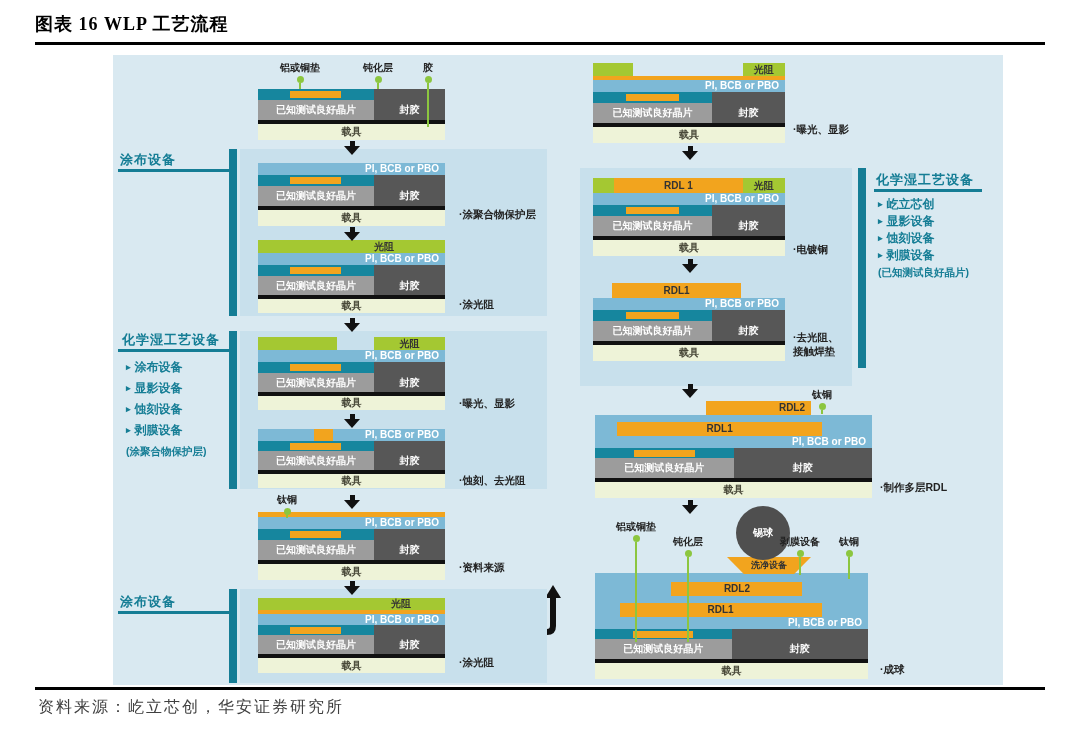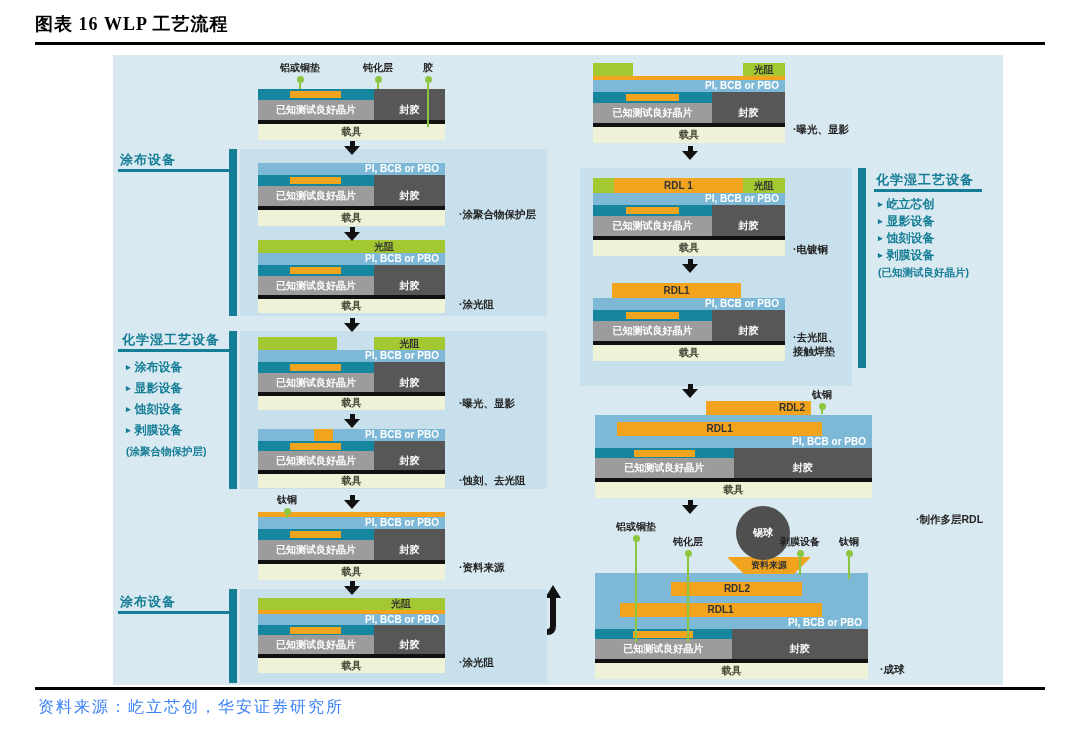--- a/index.html
+++ b/index.html
@@ -2,21 +2,21 @@
 <html><head>
 <meta charset="utf-8">
 <style>
   *{margin:0;padding:0;box-sizing:border-box}
   html,body{width:1080px;height:737px;background:#fff;font-family:"Liberation Sans",sans-serif}
   #canvas{position:absolute;inset:0;width:1080px;height:737px;overflow:hidden;background:#fff}
   .title{position:absolute;left:35px;top:12px;font-size:18px;font-weight:bold;color:#000;
          font-family:"Liberation Serif",serif;letter-spacing:1px}
   .rule{position:absolute;left:35px;width:1010px;height:3px;background:#000}
   .figure-bg{position:absolute;left:113px;top:55px;width:890px;height:630px;background:#d9e9f1}
-  .source{position:absolute;left:38px;top:697px;font-size:16px;color:#3b82f6;
+  .source{position:absolute;left:38px;top:697px;font-size:16px;color:#404040;
           font-family:"Liberation Serif",serif;letter-spacing:2px}
   .panel{position:absolute;background:#c8e0ec}
   .step{position:absolute}
   .strip{display:flex;width:100%}
   .seg{position:relative;height:100%;display:flex;align-items:center;justify-content:center;
        font-size:10px;font-weight:bold;white-space:nowrap;line-height:1}
   .seg.al-r{justify-content:flex-end;padding-right:6px}
   .pad{position:absolute;left:28%;top:2px;width:44%;height:7px;background:#f2a41e}
   .callout{position:absolute;transform:translateX(-50%);text-align:center;font-size:10px;
            font-weight:bold;color:#222;line-height:12px;white-space:nowrap}
@@ -483,42 +483,42 @@
       </div>
       <div class="strip" style="height: 4px;">
         <div class="seg" style="width: 100%; background: rgb(17, 17, 17);"></div>
       </div>
       <div class="strip" style="height: 16px;">
         <div class="seg" style="width: 100%; background: rgb(238, 243, 216);">
           <span style="color: rgb(74, 74, 58);">载具</span>
         </div>
       </div>
     </div>
-    <div class="bpad" style="left: 727px; top: 557px; width: 84px; height: 17px;">资料来源</div>
+    <div class="bpad" style="left: 727px; top: 557px; width: 84px; height: 17px;">洗净设备</div>
     <div class="ball" style="left: 736px; top: 506px; width: 54px; height: 54px;">锡球</div>
     <div class="callout" style="left: 300px; top: 62px;"><span>铝或铜垫</span><div class="dot"></div><div class="stem" style="height: 6px;"></div></div>
     <div class="callout" style="left: 378px; top: 62px;"><span>钝化层</span><div class="dot"></div><div class="stem" style="height: 6px;"></div></div>
     <div class="callout" style="left: 428px; top: 62px;"><span>胶</span><div class="dot"></div><div class="stem" style="height: 44px;"></div></div>
     <div class="callout" style="left: 287px; top: 494px;"><span>钛铜</span><div class="dot"></div><div class="stem" style="height: 3px;"></div></div>
     <div class="callout" style="left: 822px; top: 389px;"><span>钛铜</span><div class="dot"></div><div class="stem" style="height: 4px;"></div></div>
     <div class="callout" style="left: 636px; top: 521px;"><span>铝或铜垫</span><div class="dot"></div><div class="stem" style="height: 100px;"></div></div>
     <div class="callout" style="left: 688px; top: 536px;"><span>钝化层</span><div class="dot"></div><div class="stem" style="height: 85px;"></div></div>
     <div class="callout" style="left: 800px; top: 536px;"><span>剥膜设备</span><div class="dot"></div><div class="stem" style="height: 18px;"></div></div>
     <div class="callout" style="left: 849px; top: 536px;"><span>钛铜</span><div class="dot"></div><div class="stem" style="height: 22px;"></div></div>
     <div class="ann" style="left: 459px; top: 207px;">·涂聚合物保护层</div>
     <div class="ann" style="left: 459px; top: 297px;">·涂光阻</div>
     <div class="ann" style="left: 459px; top: 396px;">·曝光、显影</div>
     <div class="ann" style="left: 459px; top: 473px;">·蚀刻、去光阻</div>
     <div class="ann" style="left: 459px; top: 560px;">·资料来源</div>
     <div class="ann" style="left: 459px; top: 655px;">·涂光阻</div>
     <div class="ann" style="left: 793px; top: 122px;">·曝光、显影</div>
     <div class="ann" style="left: 793px; top: 242px;">·电镀铜</div>
     <div class="ann" style="left: 793px; top: 330px;">·去光阻、
 接触焊垫</div>
-    <div class="ann" style="left: 916px; top: 480px; margin-top: 32px;">·制作多层RDL</div>
+    <div class="ann" style="left: 880px; top: 480px;">·制作多层RDL</div>
     <div class="ann" style="left: 880px; top: 662px;">·成球</div>
     <div class="darr" style="left: 344px; top: 141px;">
       <div class="st"></div>
       <div class="hd"></div>
     </div>
     <div class="darr" style="left: 344px; top: 227px;">
       <div class="st"></div>
       <div class="hd"></div>
     </div>
     <div class="darr" style="left: 344px; top: 318px;">

